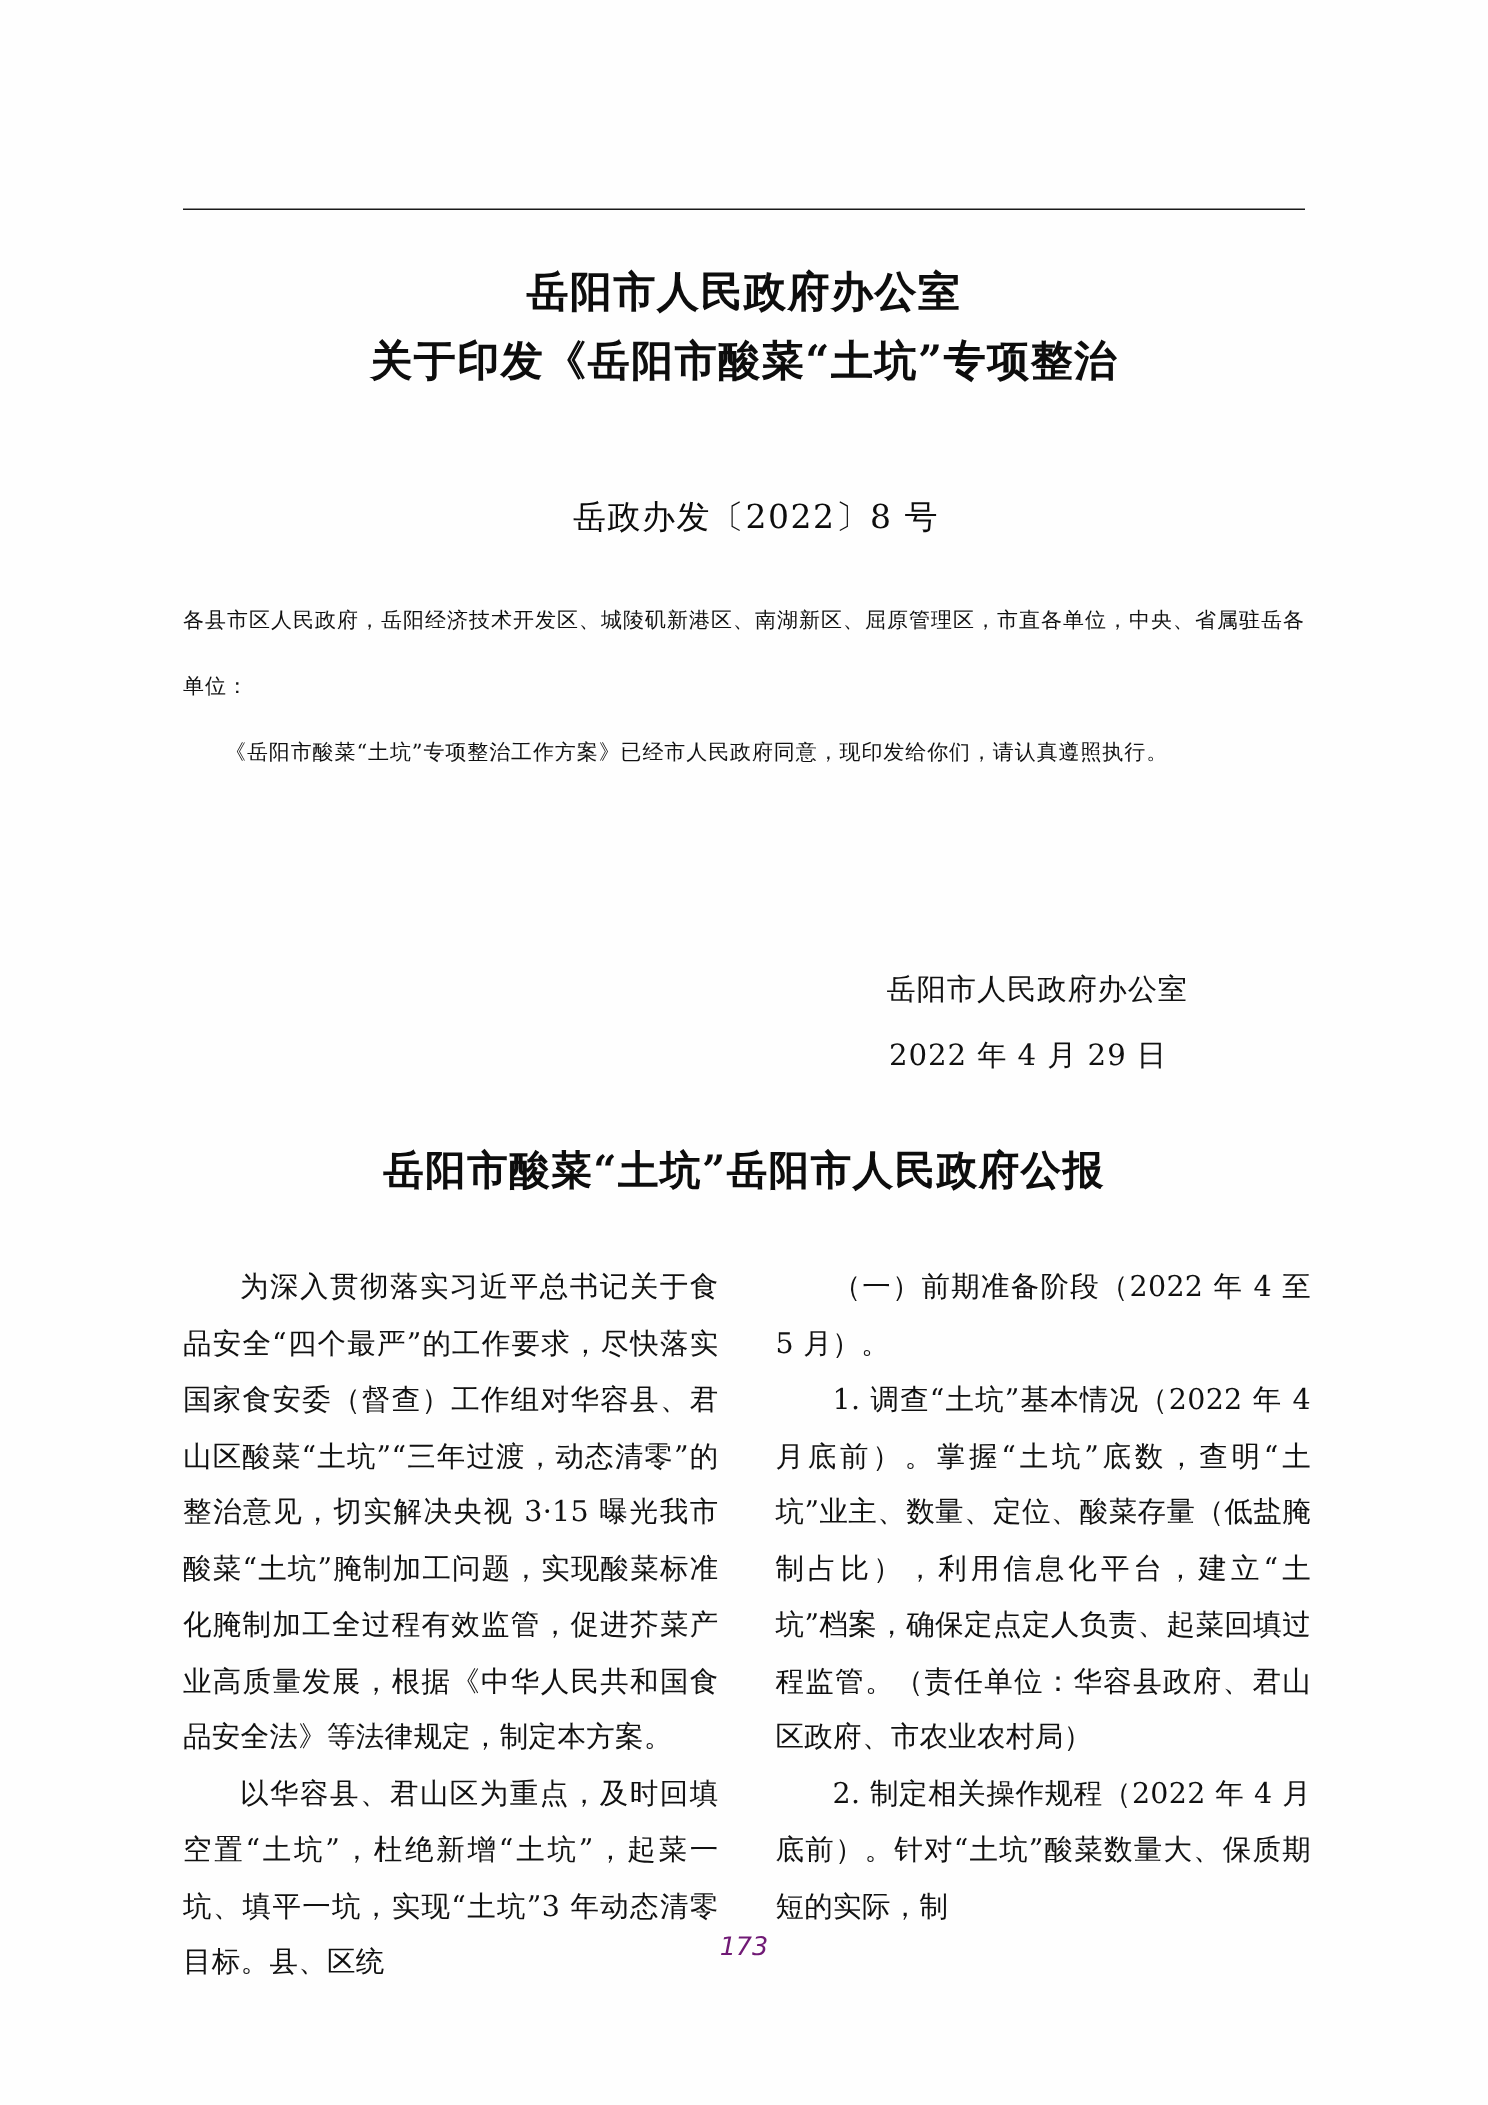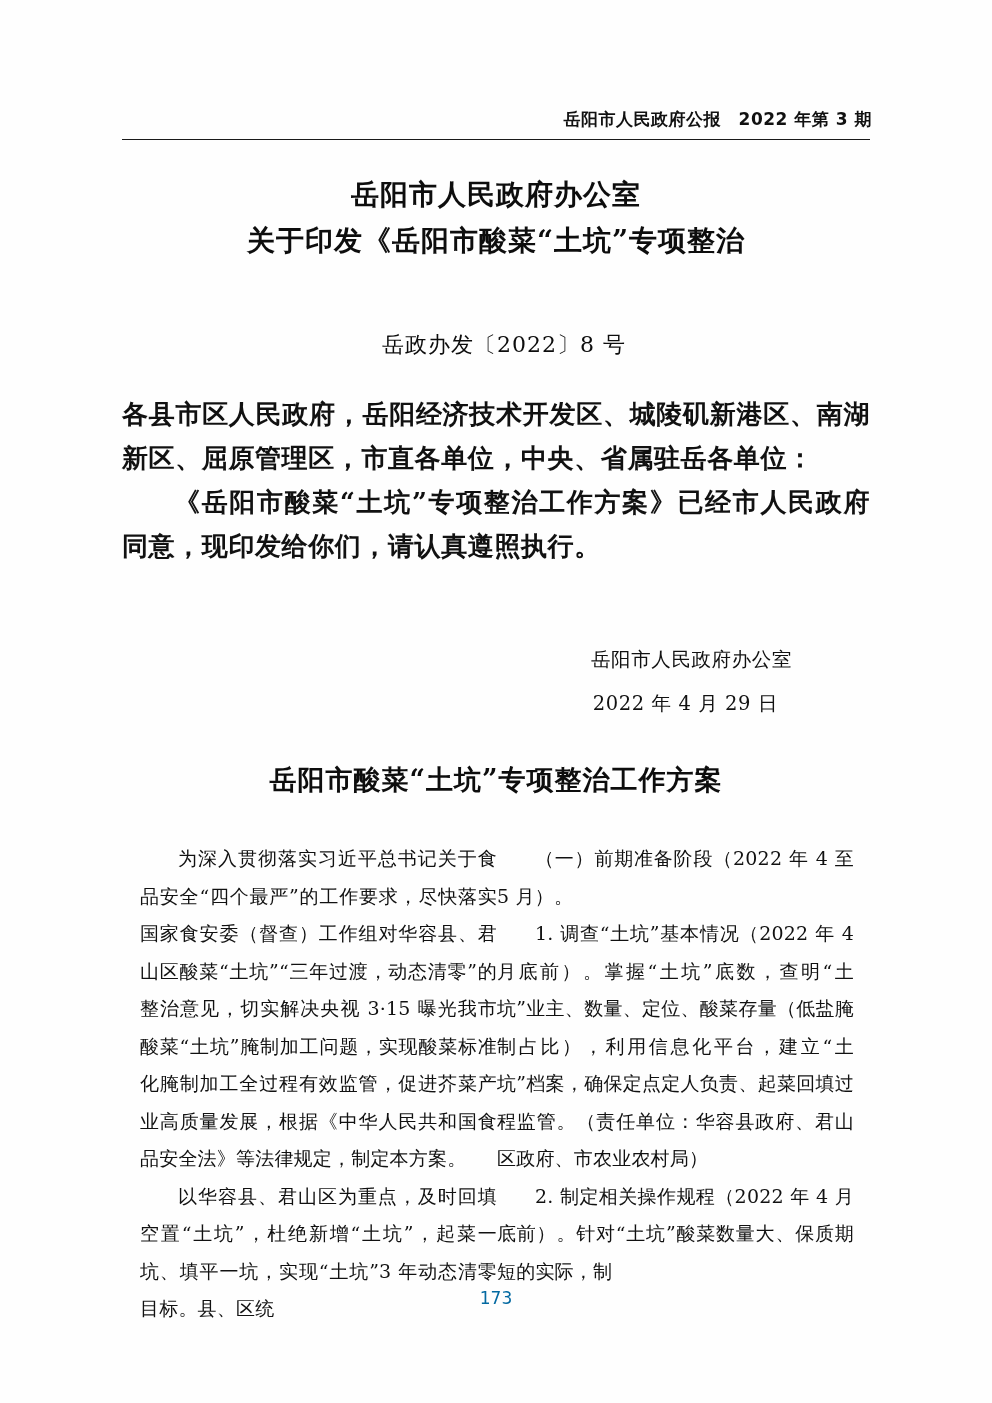--- a/index.html
+++ b/index.html
@@ -68,26 +68,25 @@
     letter-spacing: 1px;
     color: #0d0d0d;
   }
 
   
   .notice {
     position: absolute;
     top: 392px;
     left: 122px;
     width: 748px;
-    font-size: 26px;
+    font-size: 14px;
     line-height: 44px;
     text-align: justify;
     letter-spacing: 0.6px;
     color: #111;
-    font-weight: bold;
   }
   .notice p { margin: 0; }
   .notice p.indent { text-indent: 2em; }
 
   
   .signature {
     position: absolute;
     top: 638px;
     left: 122px;
     width: 748px;
@@ -115,70 +114,70 @@
   }
 
   
   .columns {
     position: absolute;
     top: 840px;
     left: 122px;
     width: 752px;
     height: 440px;
     display: flex;
-    margin-left: 18px;
+    gap: 38px;
   }
   .col {
     width: 357px;
     font-size: 19px;
     line-height: 37.5px;
     text-align: justify;
     letter-spacing: 0.2px;
     color: #111;
   }
   .col p { margin: 0; text-indent: 2em; }
 
   
   .folio {
     position: absolute;
     top: 1288px;
     left: 0;
     right: 0;
     text-align: center;
     font-size: 17px;
     font-family: "DejaVu Sans", "Liberation Sans", sans-serif;
-    color: #0369a1;
+    color: #701a75;
+    font-style: italic;
   }
 </style>
 </head>
 <body>
 
 <div class="page">
 
-  <div class="running-head">岳阳市人民政府公报　2022 年第 3 期</div>
   <div class="rule"></div>
 
   <div class="doc-title">
     <span class="ln">岳阳市人民政府办公室</span>
     <span class="ln">关于印发《岳阳市酸菜“土坑”专项整治</span>
   </div>
 
   <div class="doc-number">岳政办发〔2022〕8 号</div>
 
   <div class="notice">
     <p>各县市区人民政府，岳阳经济技术开发区、城陵矶新港区、南湖新区、屈原管理区，市直各单位，中央、省属驻岳各单位：</p>
     <p class="indent">《岳阳市酸菜“土坑”专项整治工作方案》已经市人民政府同意，现印发给你们，请认真遵照执行。</p>
   </div>
 
   <div class="signature">
     <div>岳阳市人民政府办公室</div>
     <div class="date">2022 年 4 月 29 日</div>
   </div>
 
-  <div class="plan-title">岳阳市酸菜“土坑”专项整治工作方案</div>
+  <div class="plan-title">岳阳市酸菜“土坑”岳阳市人民政府公报</div>
 
   <div class="columns">
     <div class="col">
       <p>为深入贯彻落实习近平总书记关于食品安全“四个最严”的工作要求，尽快落实国家食安委（督查）工作组对华容县、君山区酸菜“土坑”“三年过渡，动态清零”的整治意见，切实解决央视 3·15 曝光我市酸菜“土坑”腌制加工问题，实现酸菜标准化腌制加工全过程有效监管，促进芥菜产业高质量发展，根据《中华人民共和国食品安全法》等法律规定，制定本方案。</p>
       <p>以华容县、君山区为重点，及时回填空置“土坑”，杜绝新增“土坑”，起菜一坑、填平一坑，实现“土坑”3 年动态清零目标。县、区统</p>
     </div>
     <div class="col">
       <p>（一）前期准备阶段（2022 年 4 至 5 月）。</p>
       <p>1. 调查“土坑”基本情况（2022 年 4 月底前）。掌握“土坑”底数，查明“土坑”业主、数量、定位、酸菜存量（低盐腌制占比），利用信息化平台，建立“土坑”档案，确保定点定人负责、起菜回填过程监管。（责任单位：华容县政府、君山区政府、市农业农村局）</p>
       <p>2. 制定相关操作规程（2022 年 4 月底前）。针对“土坑”酸菜数量大、保质期短的实际，制</p>

